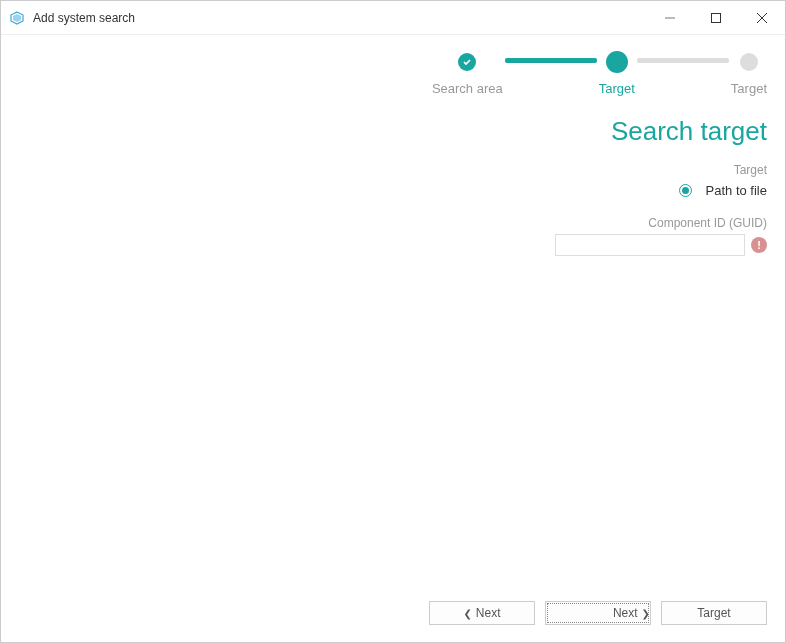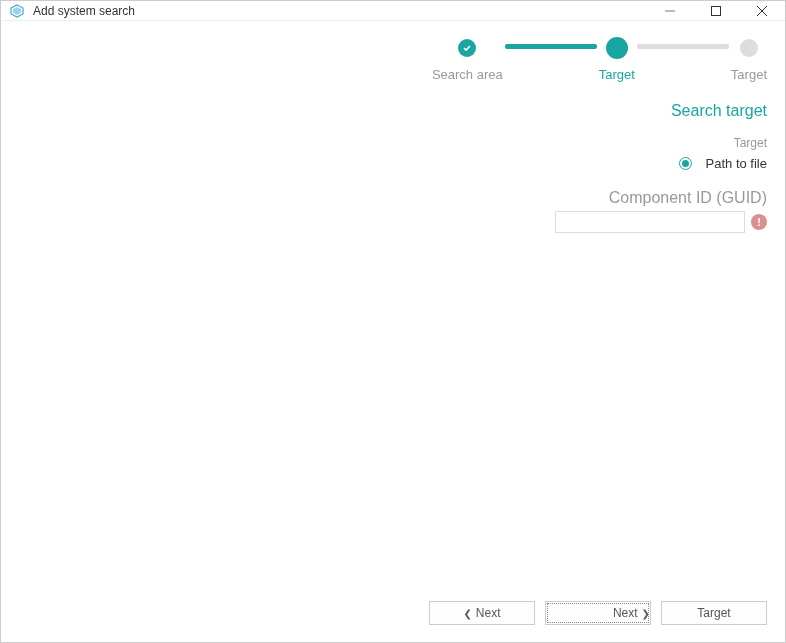--- a/index.html
+++ b/index.html
@@ -10,21 +10,21 @@
       color: #333;
       width: 786px;
       height: 643px;
       border: 1px solid #ccc;
       display: flex;
       flex-direction: column;
       overflow: hidden;
     }
     
     .titlebar {
-      height: 20px;
+      height: 34px;
       display: flex;
       align-items: center;
       padding-left: 8px;
       border-bottom: 1px solid #eee;
       user-select: none;
     }
     .titlebar .app-icon {
       width: 16px; height: 16px;
       margin-right: 8px;
       display: flex; align-items: center; justify-content: center;
@@ -82,21 +82,21 @@
     .connector {
       height: 5px;
       width: 92px;
       background: #ddd;
       margin: 0 2px 28px 2px;
       border-radius: 2px;
     }
     .connector.done { background: #1aa6a0; }
     
     .page-heading {
-      font-size: 16px;
+      font-size: 26px;
       font-weight: 400;
       color: #1aa6a0;
       margin: 12px 0 16px 0;
     }
     
     .group-label {
       font-size: 12px;
       color: #999;
       margin-bottom: 6px;
     }
@@ -121,21 +121,21 @@
       position: absolute;
       width: 7px; height: 7px;
       background: #1aa6a0;
       border-radius: 50%;
       top: 2px; left: 2px;
     }
     .radio-row.unselected .radio-input {
       border-color: #888;
     }
     .field-label {
-      font-size: 16px;
+      font-size: 12px;
       color: #999;
       margin-top: 14px;
       margin-bottom: 4px;
     }
     .input-wrap {
       display: flex;
       align-items: center;
       gap: 6px;
     }
     .text-input {

